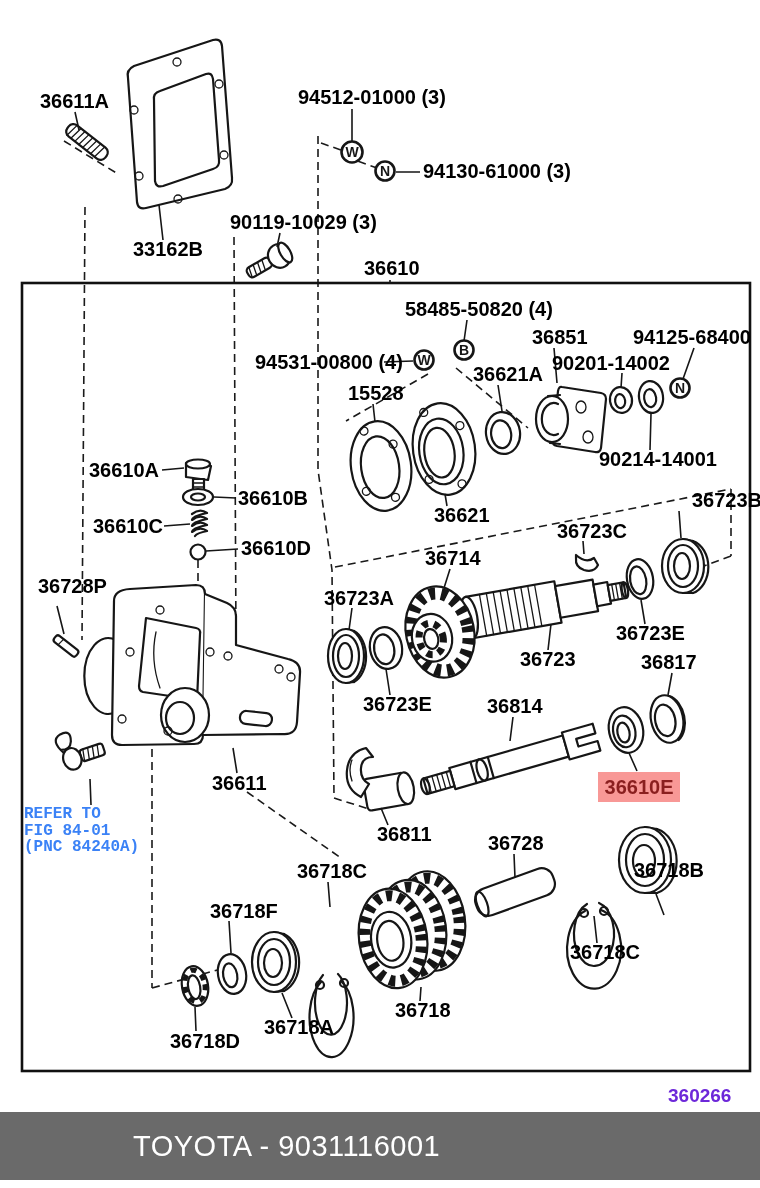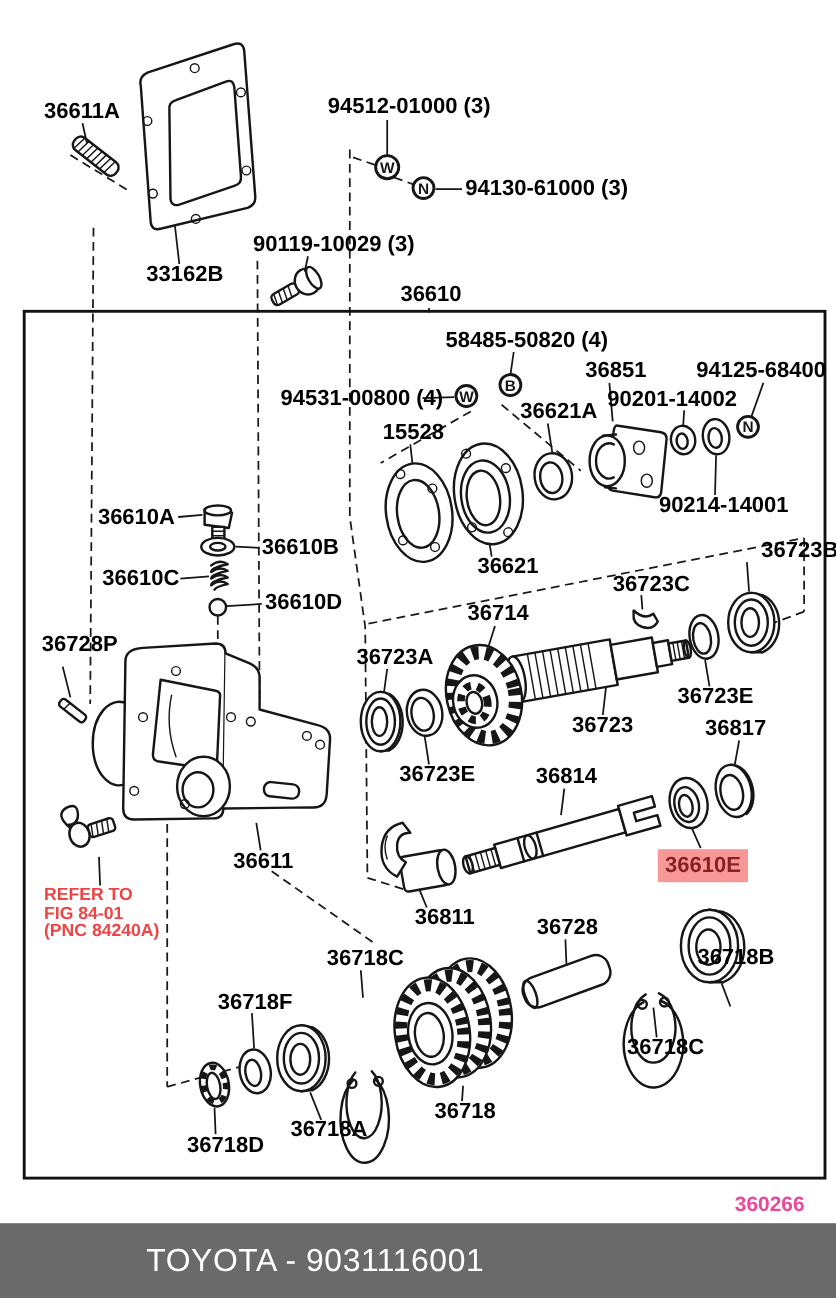--- a/index.html
+++ b/index.html
@@ -9,22 +9,22 @@
   svg .p{fill:none;stroke:#161616;stroke-width:2.2;stroke-linejoin:round;stroke-linecap:round;}
   svg .pf{fill:#ffffff;stroke:#161616;stroke-width:2.2;stroke-linejoin:round;stroke-linecap:round;}
   svg .thin{stroke-width:1.3;}
   svg .ld{fill:none;stroke:#161616;stroke-width:1.6;}
   svg .dash{fill:none;stroke:#1a1a1a;stroke-width:1.6;stroke-dasharray:8 5;}
   svg .teeth{fill:none;stroke:#161616;stroke-dasharray:6 6;}
   svg .sym-circle{fill:#fff;stroke:#161616;stroke-width:2.6;}
   svg .sym-text{font:bold 14px "Liberation Sans",sans-serif;fill:#161616;}
   .lbl{position:absolute;font-weight:bold;font-size:20px;line-height:20px;color:#000;
        white-space:nowrap;letter-spacing:0px;}
-  .note{position:absolute;left:40px;top:806px;font-weight:bold;font-size:16px;line-height:16.5px;color:#ef4444;}
-  .figcode{position:absolute;left:668px;top:1085px;font-weight:bold;font-size:19px;color:#ec4899;}
+  .note{position:absolute;left:24px;top:806px;font-weight:bold;font-size:16px;line-height:16.5px;color:#3b82f6;font-family:Liberation Mono, monospace;}
+  .figcode{position:absolute;left:668px;top:1085px;font-weight:bold;font-size:19px;color:#6d28d9;}
   .highlight{position:absolute;left:598px;top:772px;width:82px;height:30px;background:#f89896;
              display:flex;align-items:center;justify-content:center;}
   .highlight span{color:#8a1f1f;font-weight:bold;font-size:20px;}
   .footer{position:absolute;left:0;top:1112px;width:760px;height:68px;background:#6a6a6a;}
   .footer span{position:absolute;top:0;height:64px;line-height:68px;color:#fff;font-size:29px;letter-spacing:0.5px;}
   .footer .t1{left:133px;}
   .footer .t2{left:493px;}
 </style>
 </head>
 <body>
@@ -391,21 +391,21 @@
 <div class="lbl" style="left:616px;top:623px">36723E</div>
 <div class="lbl" style="left:520px;top:649px">36723</div>
 <div class="lbl" style="left:641px;top:652px">36817</div>
 <div class="lbl" style="left:363px;top:694px">36723E</div>
 <div class="lbl" style="left:487px;top:696px">36814</div>
 <div class="lbl" style="left:377px;top:824px">36811</div>
 <div class="lbl" style="left:488px;top:833px">36728</div>
 <div class="lbl" style="left:634px;top:860px">36718B</div>
 <div class="lbl" style="left:570px;top:942px">36718C</div>
 <div class="lbl" style="left:297px;top:861px">36718C</div>
-<div class="lbl" style="left:198px;top:901px">36718F</div>
+<div class="lbl" style="left:210px;top:901px">36718F</div>
 <div class="lbl" style="left:170px;top:1031px">36718D</div>
 <div class="lbl" style="left:264px;top:1017px">36718A</div>
 <div class="lbl" style="left:395px;top:1000px">36718</div>
 <div class="lbl" style="left:212px;top:773px">36611</div>
 
 <div class="highlight">
   <span>36610E</span>
 </div>
 
 <div class="note">

